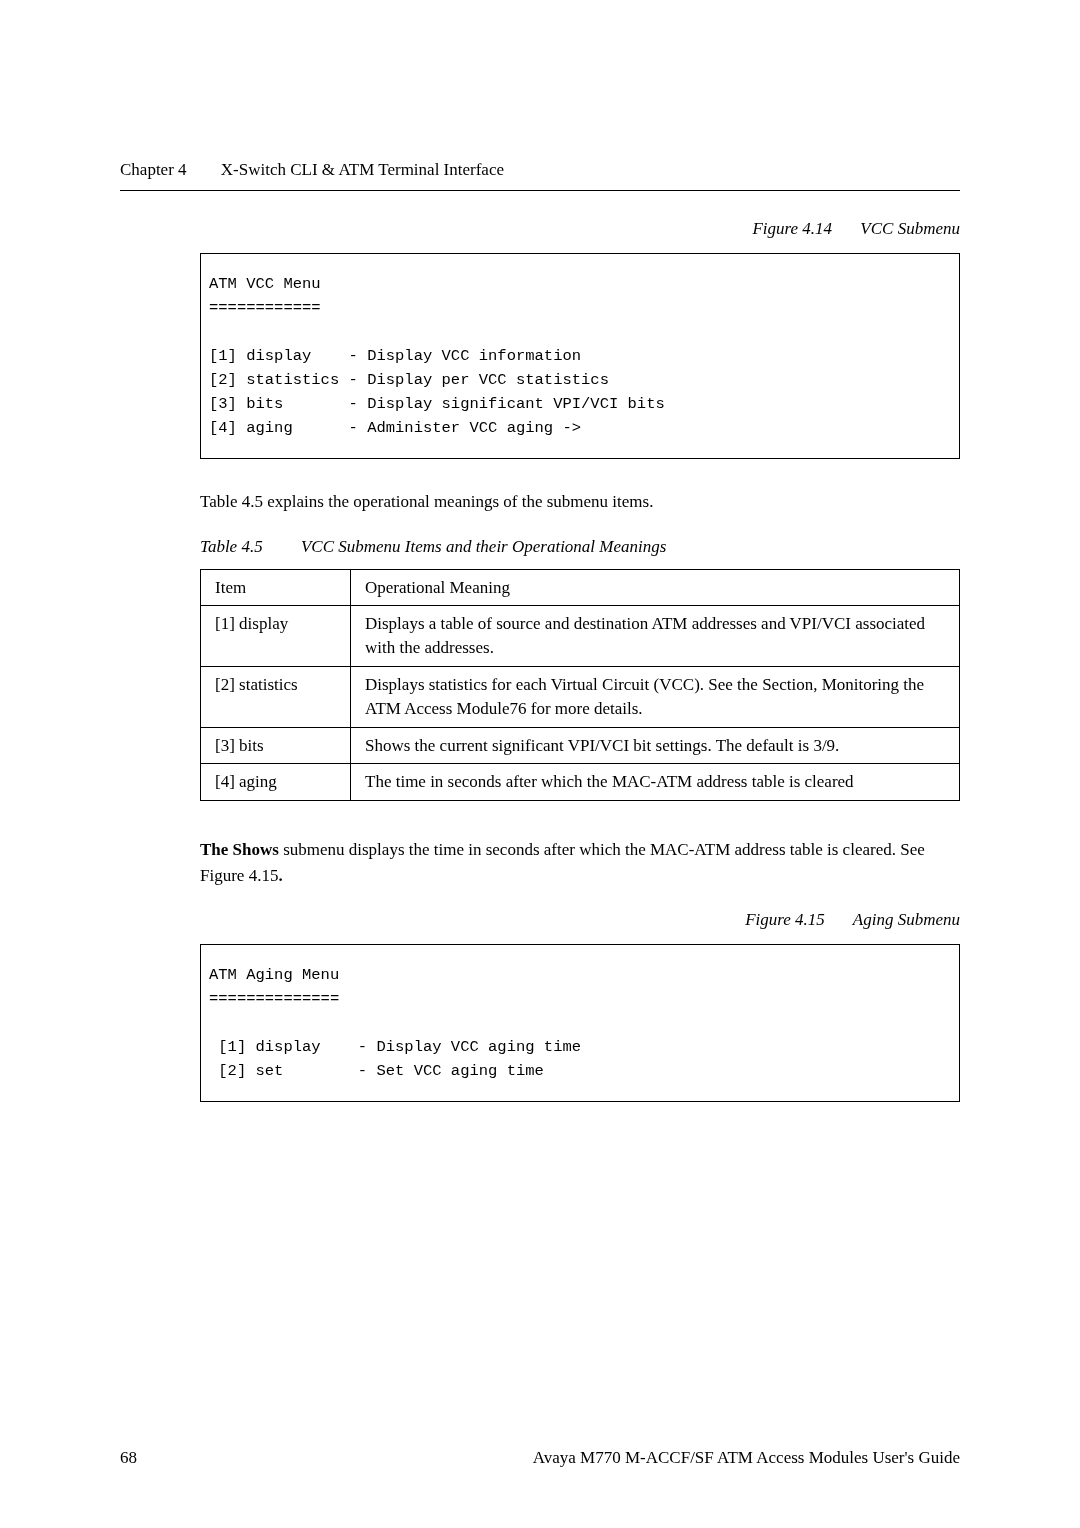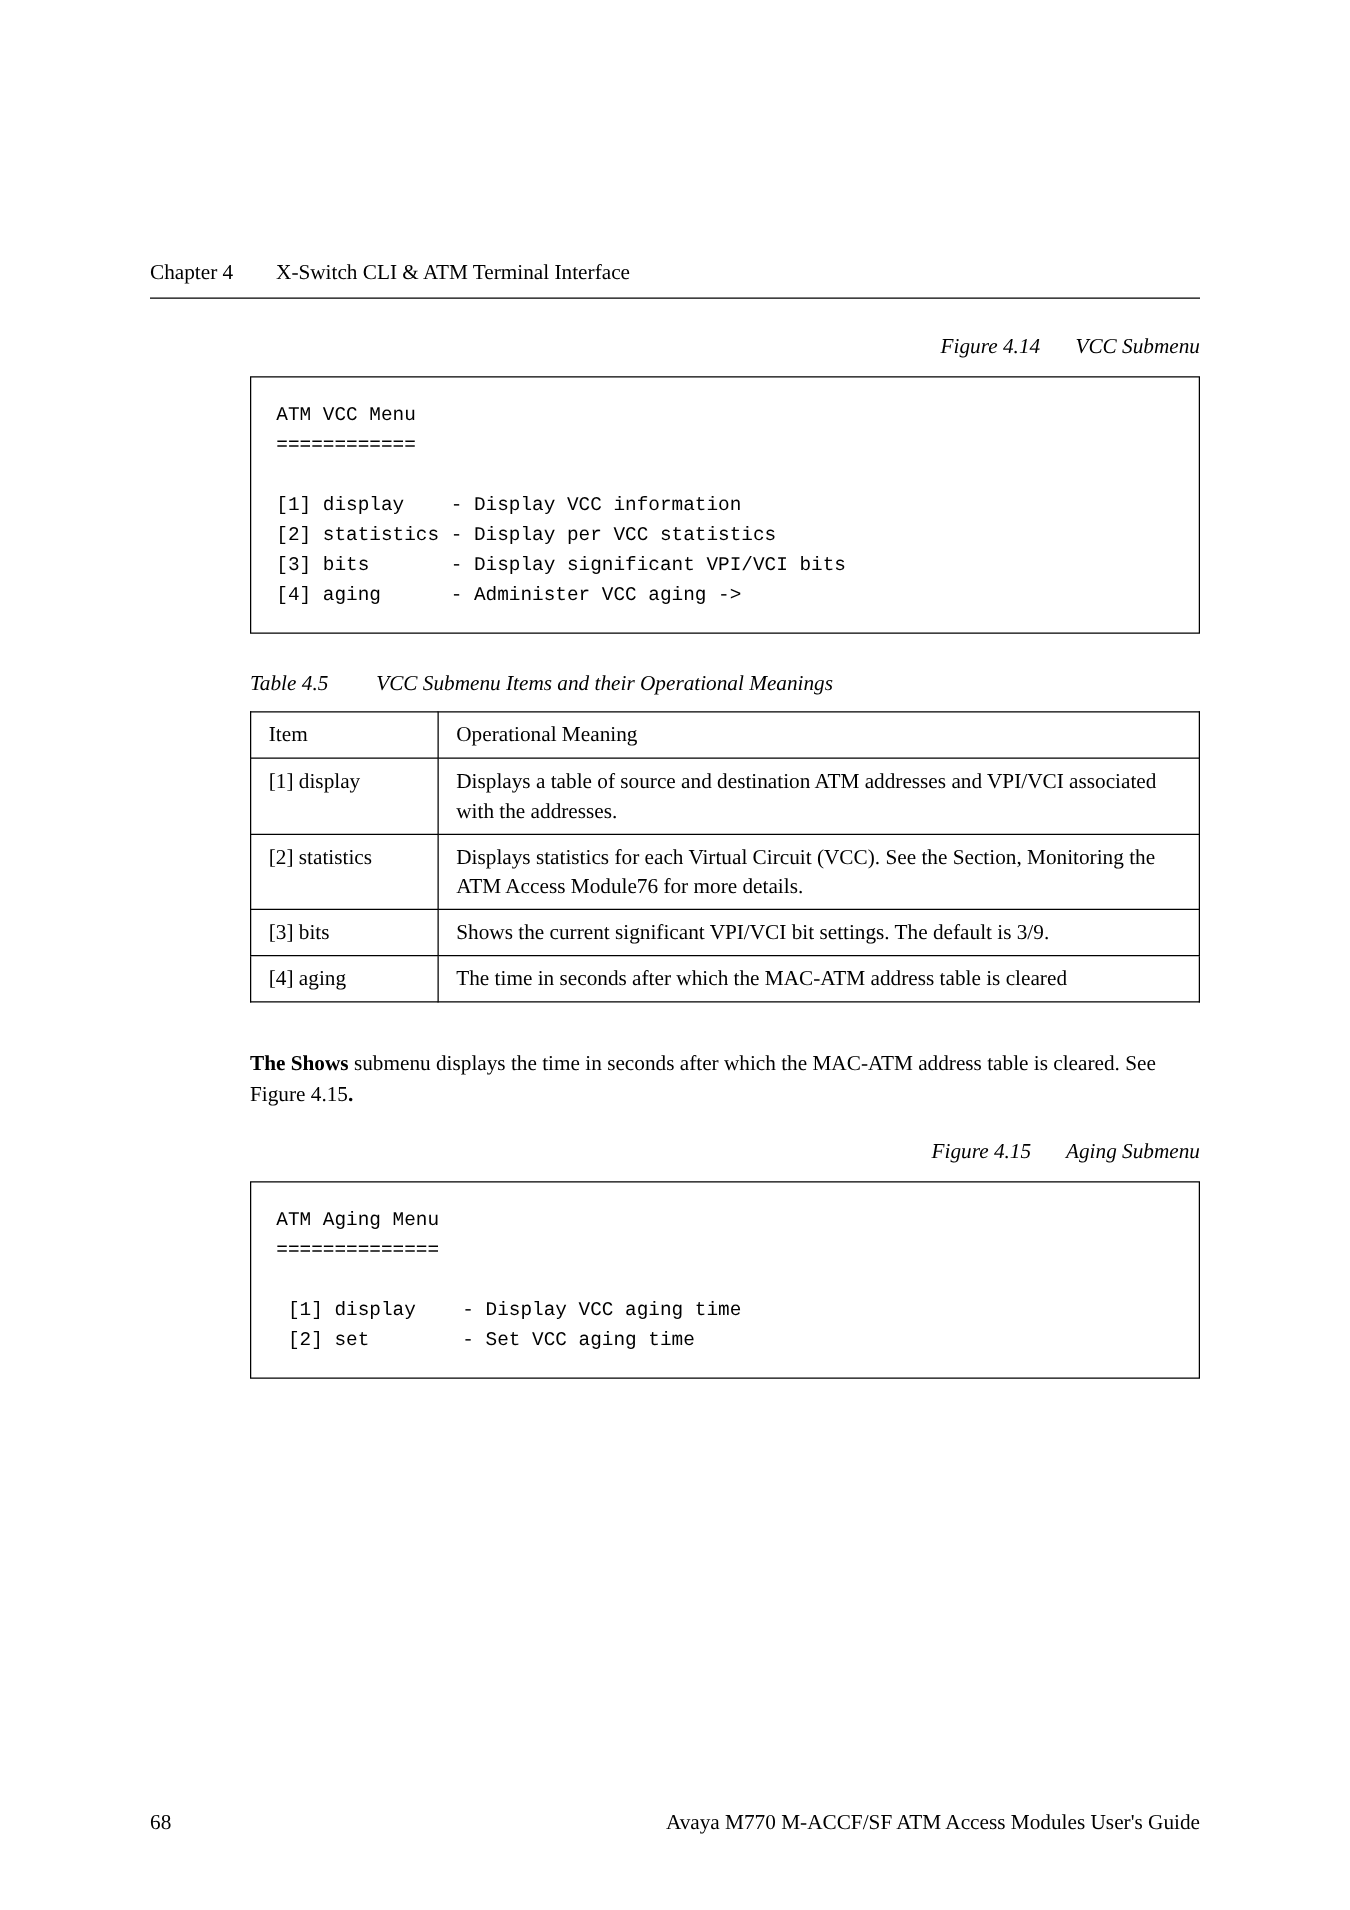--- a/index.html
+++ b/index.html
@@ -12,21 +12,20 @@
       background: #fff;
       color: #000;
       width: 1080px;
       height: 1528px;
       padding: 160px 120px 60px 120px;
       position: relative;
     }
     .chapter-header {
       font-size: 17px;
       margin-bottom: 10px;
-      margin-top: 48px;
     }
     .chapter-header .chap-label {
       margin-right: 30px;
     }
     .header-rule {
       border: none;
       border-top: 1px solid #000;
       margin-bottom: 28px;
     }
     .content-indent {
@@ -36,21 +35,21 @@
       font-style: italic;
       font-size: 17px;
       margin-bottom: 14px;
       text-align: right;
     }
     .figure-caption .fig-label {
       margin-right: 24px;
     }
     .code-box {
       border: 1px solid #000;
-      padding: 18px 20px;
+      padding: 18px 8px;
       font-family: "Courier New", Courier, monospace;
       font-size: 15.5px;
       line-height: 1.55;
       white-space: pre;
       margin-bottom: 30px;
     }
     .body-text {
       font-size: 17px;
       line-height: 1.5;
       margin-bottom: 22px;
@@ -118,20 +117,21 @@
   </div>
 
   <div class="code-box">ATM VCC Menu
 ============
 
 [1] display    - Display VCC information
 [2] statistics - Display per VCC statistics
 [3] bits       - Display significant VPI/VCI bits
 [4] aging      - Administer VCC aging -&gt;</div>
 
+  <p class="body-text">Table 4.5 explains the operational meanings of the submenu items.</p>
 
   <div class="table-caption">
     <span class="tbl-label">Table 4.5</span>
     <span>VCC Submenu Items and their Operational Meanings</span>
   </div>
 
   <table class="data-table">
     <tbody>
         <tr>
       <th class="col-item">Item</th>

